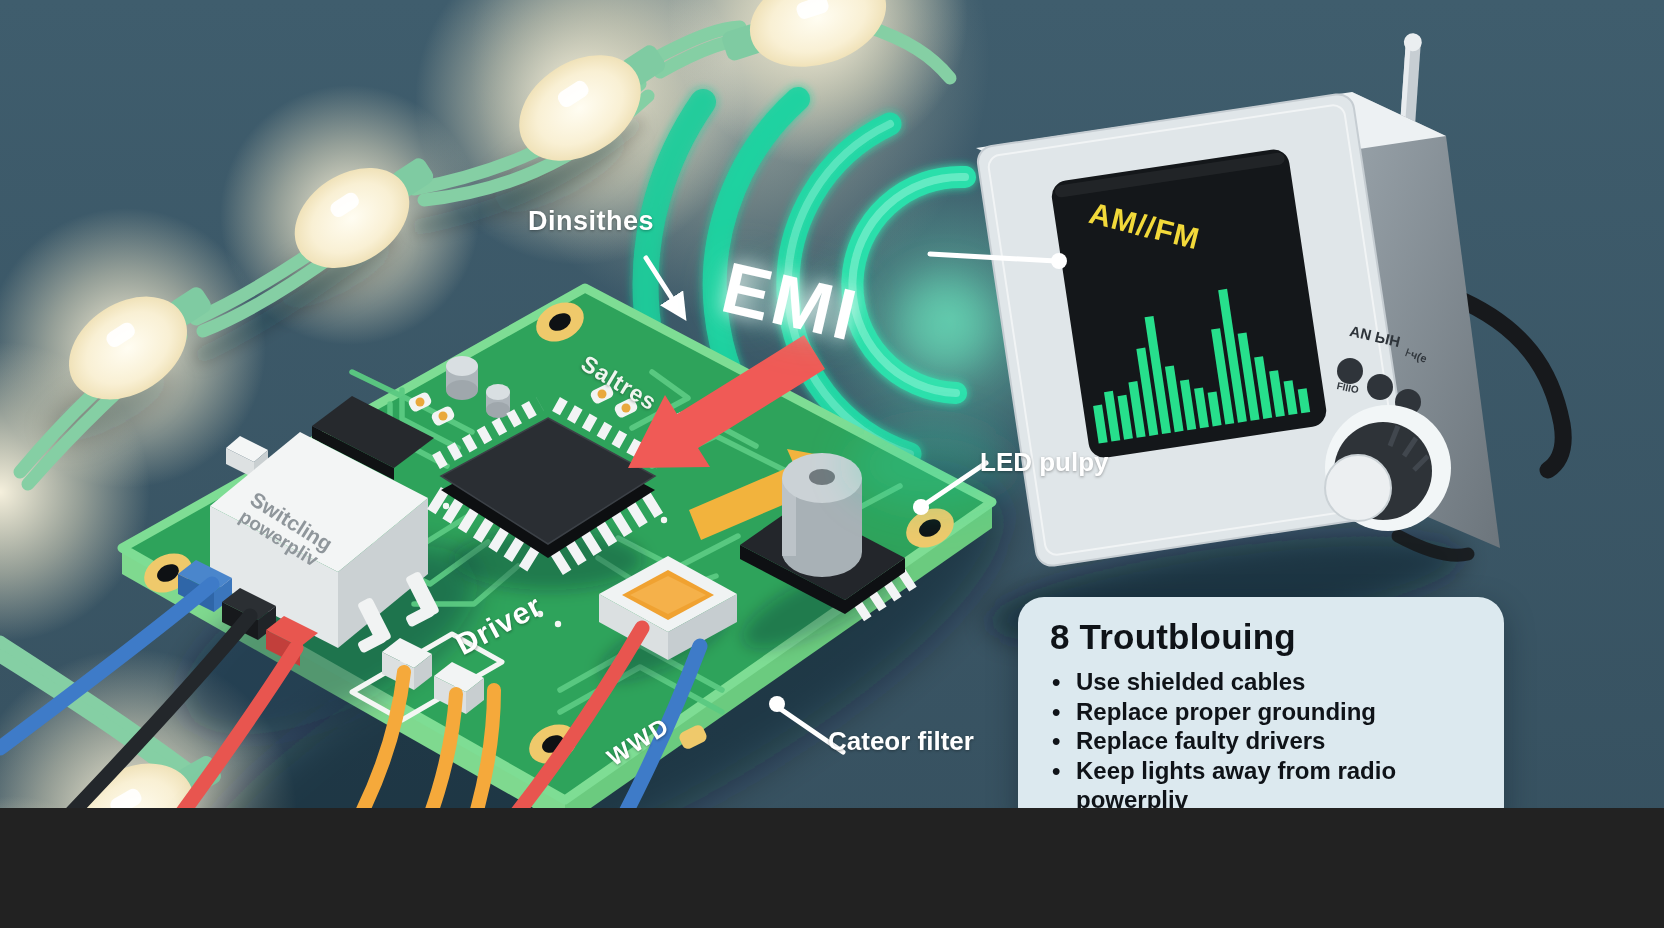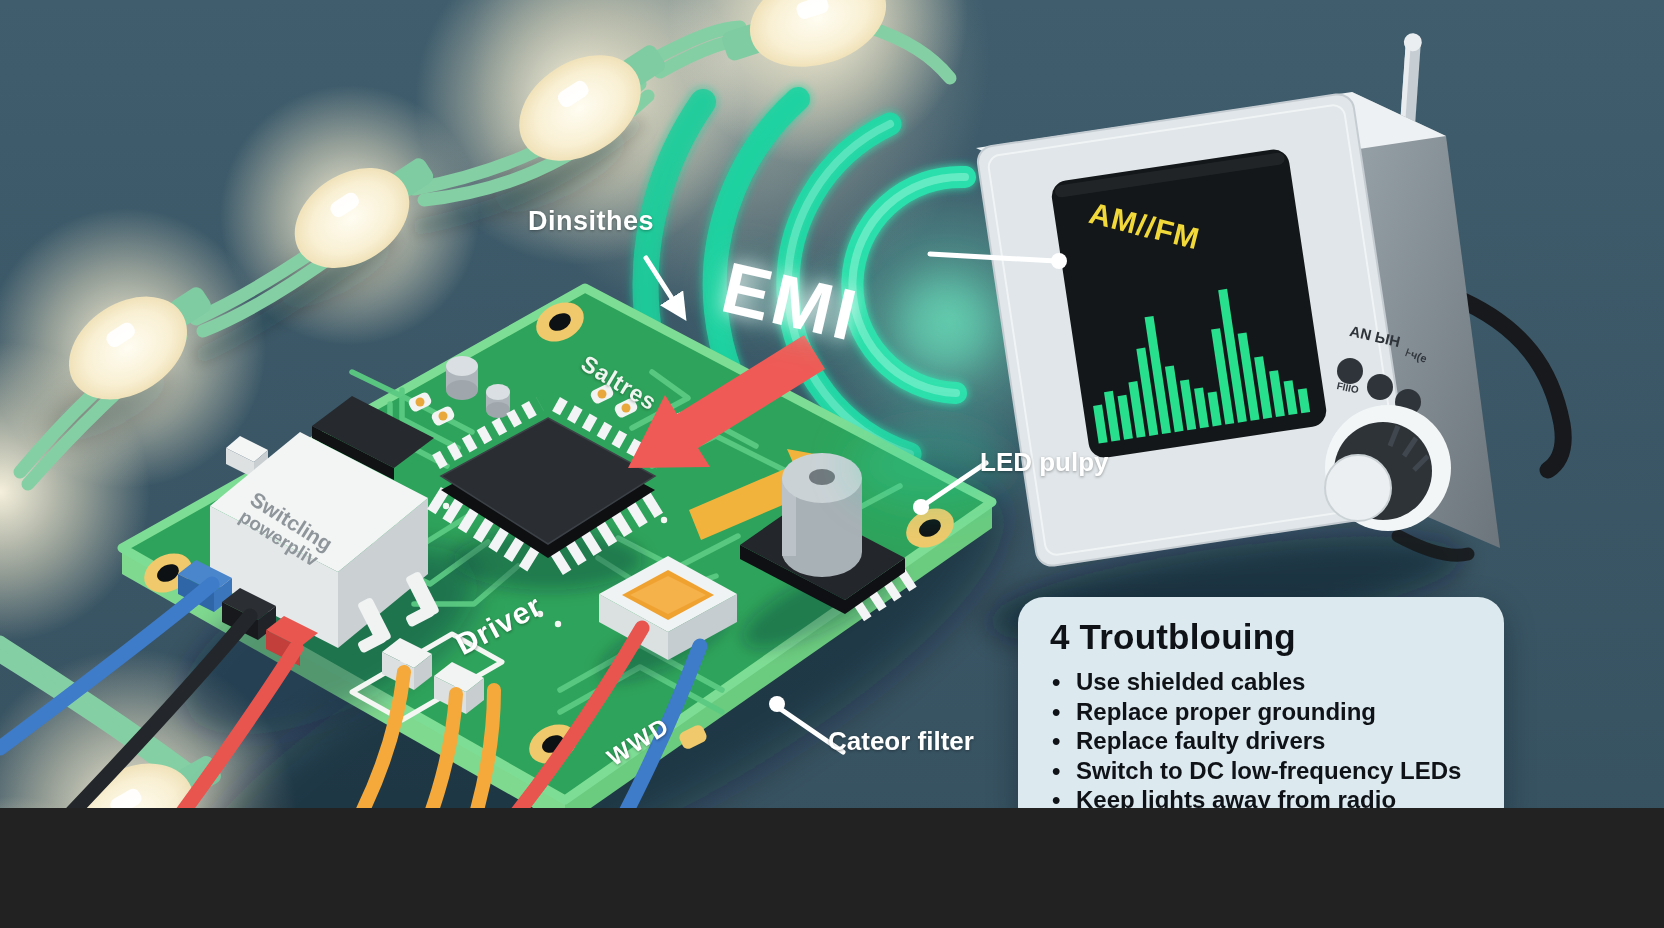--- a/index.html
+++ b/index.html
@@ -411,22 +411,21 @@
 <div class="lbl lbl-saltres">Saltres</div>
 <div class="lbl lbl-driver">Driver</div>
 <div class="lbl lbl-wwd">WWD</div>
 <div class="lbl lbl-psu"><span class="l1">Switcling</span><span class="l2">powerpliv</span></div>
 <div class="lbl lbl-amfm">AM//FM</div>
 <div class="lbl lbl-rside1">AN ЫН</div>
 <div class="lbl lbl-rside2">⊦ч(е</div>
 <div class="lbl lbl-rbtn">FIIIO</div>
 
 <div class="panel">
-  <div class="panel-title">4 Troutblouing</div>
+  <div class="panel-title">8 Troutblouing</div>
   <ul>
     <li>Use shielded cables</li>
     <li>Replace proper grounding</li>
     <li>Replace faulty drivers</li>
-    <li>Switch to DC low-frequency LEDs</li>
     <li>Keep lights away from radio powerpliv</li>
   </ul>
 </div>
 </div>
 
 </body></html>

